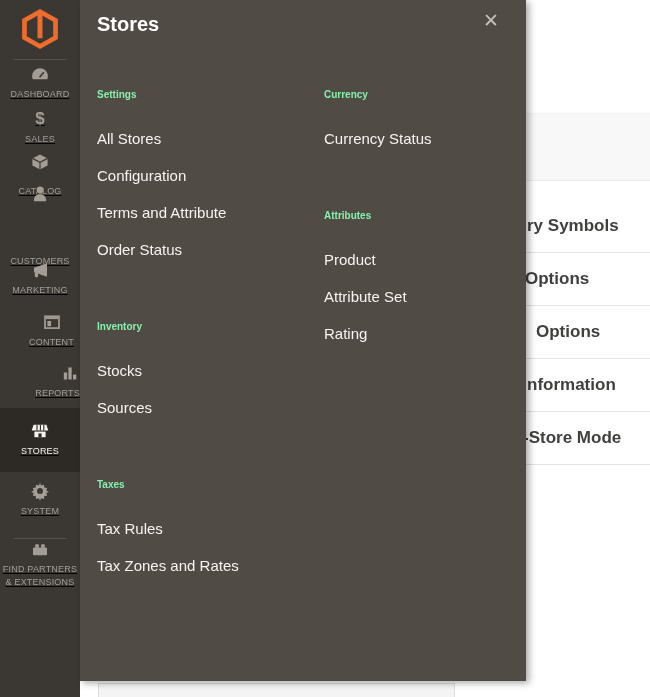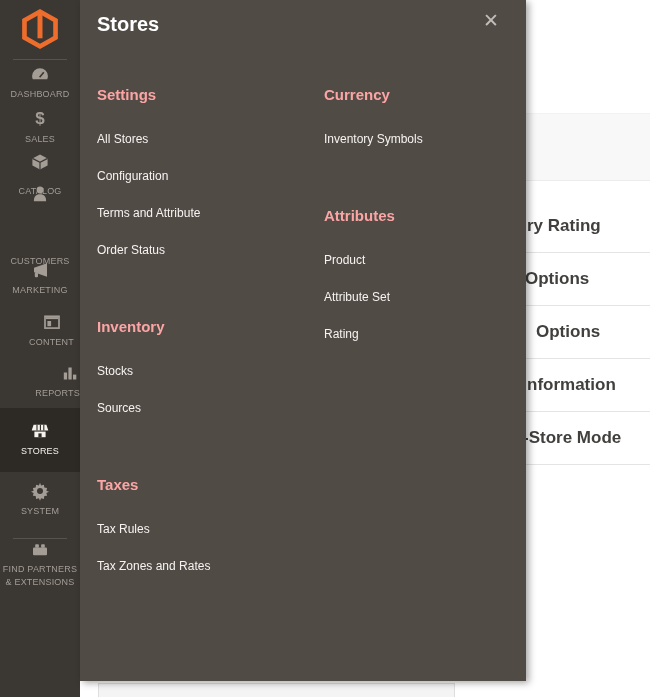--- a/index.html
+++ b/index.html
@@ -23,21 +23,21 @@
   .bg-row:nth-child(2){padding-left:525px;}
   .bg-row:nth-child(3){padding-left:536px;}
   .bg-row:nth-child(5){padding-left:523px;}
   .bg-footer-box{
     position:absolute;left:98px;top:683px;width:355px;height:14px;
     background:#f4f4f4;border:1px solid #dedede;border-bottom:none;z-index:1;
   }
   
   .sidebar{
     position:absolute;left:0;top:0;width:80px;height:697px;
-    background:#3b3733;z-index:5;
+    background:#3b3733;z-index:5;text-decoration:underline;
   }
   .logo-wrap{display:block;width:36px;height:40px;margin:9px auto 0;cursor:pointer;}
   .sidebar-divider{height:1px;background:#57524d;margin:10px 13px 0;}
   .nav-items{display:flex;flex-direction:column;}
   .nav-item{
     display:flex;flex-direction:column;align-items:center;justify-content:center;
     color:#a39d96;cursor:pointer;
   }
   .nav-item:nth-child(1){height:46px;}
   .nav-item:nth-child(2){height:44px;}
@@ -69,35 +69,35 @@
   .panel-close{
     position:absolute;top:10px;right:24px;width:22px;height:22px;
     font-size:19px;line-height:22px;text-align:center;color:#c2bdb8;
     cursor:pointer;font-weight:normal;
   }
   .panel-col{position:absolute;top:86px;width:215px;}
   .panel-col.c1{left:17px;}
   .panel-col.c2{left:244px;}
   .menu-group + .menu-group{margin-top:59px;}
   .group-header{
-    font-size:15px;font-weight:bold;color:#fca5a5;height:18px;line-height:18px;
+    font-size:10px;font-weight:bold;color:#86efac;height:18px;line-height:18px;
   }
   .menu-link{
-    font-size:12px;color:#f7f3f0;height:18px;line-height:18px;
+    font-size:15px;color:#f7f3f0;height:18px;line-height:18px;
     margin-top:19px;cursor:pointer;white-space:nowrap;
   }
   .group-header + .menu-link{margin-top:26px;}
 </style>
 </head>
 <body>
 
 <div class="bg-band"></div>
 <div class="bg-rows" id="bg-rows">
     <div class="bg-row">
-      <span>ry Rating</span>
+      <span>ry Symbols</span>
     </div>
     <div class="bg-row">
       <span>Options</span>
     </div>
     <div class="bg-row">
       <span>Options</span>
     </div>
     <div class="bg-row">
       <span>nformation</span>
     </div>
@@ -229,21 +229,21 @@
       </div>
       <div class="menu-group">
         <div class="group-header">Taxes</div>
         <div class="menu-link">Tax Rules</div>
         <div class="menu-link">Tax Zones and Rates</div>
       </div>
     </div>
   <div class="panel-col c2" id="panel-col-2">
       <div class="menu-group">
         <div class="group-header">Currency</div>
-        <div class="menu-link">Inventory Symbols</div>
+        <div class="menu-link">Currency Status</div>
       </div>
       <div class="menu-group">
         <div class="group-header">Attributes</div>
         <div class="menu-link">Product</div>
         <div class="menu-link">Attribute Set</div>
         <div class="menu-link">Rating</div>
       </div>
     </div>
 </div>
 

